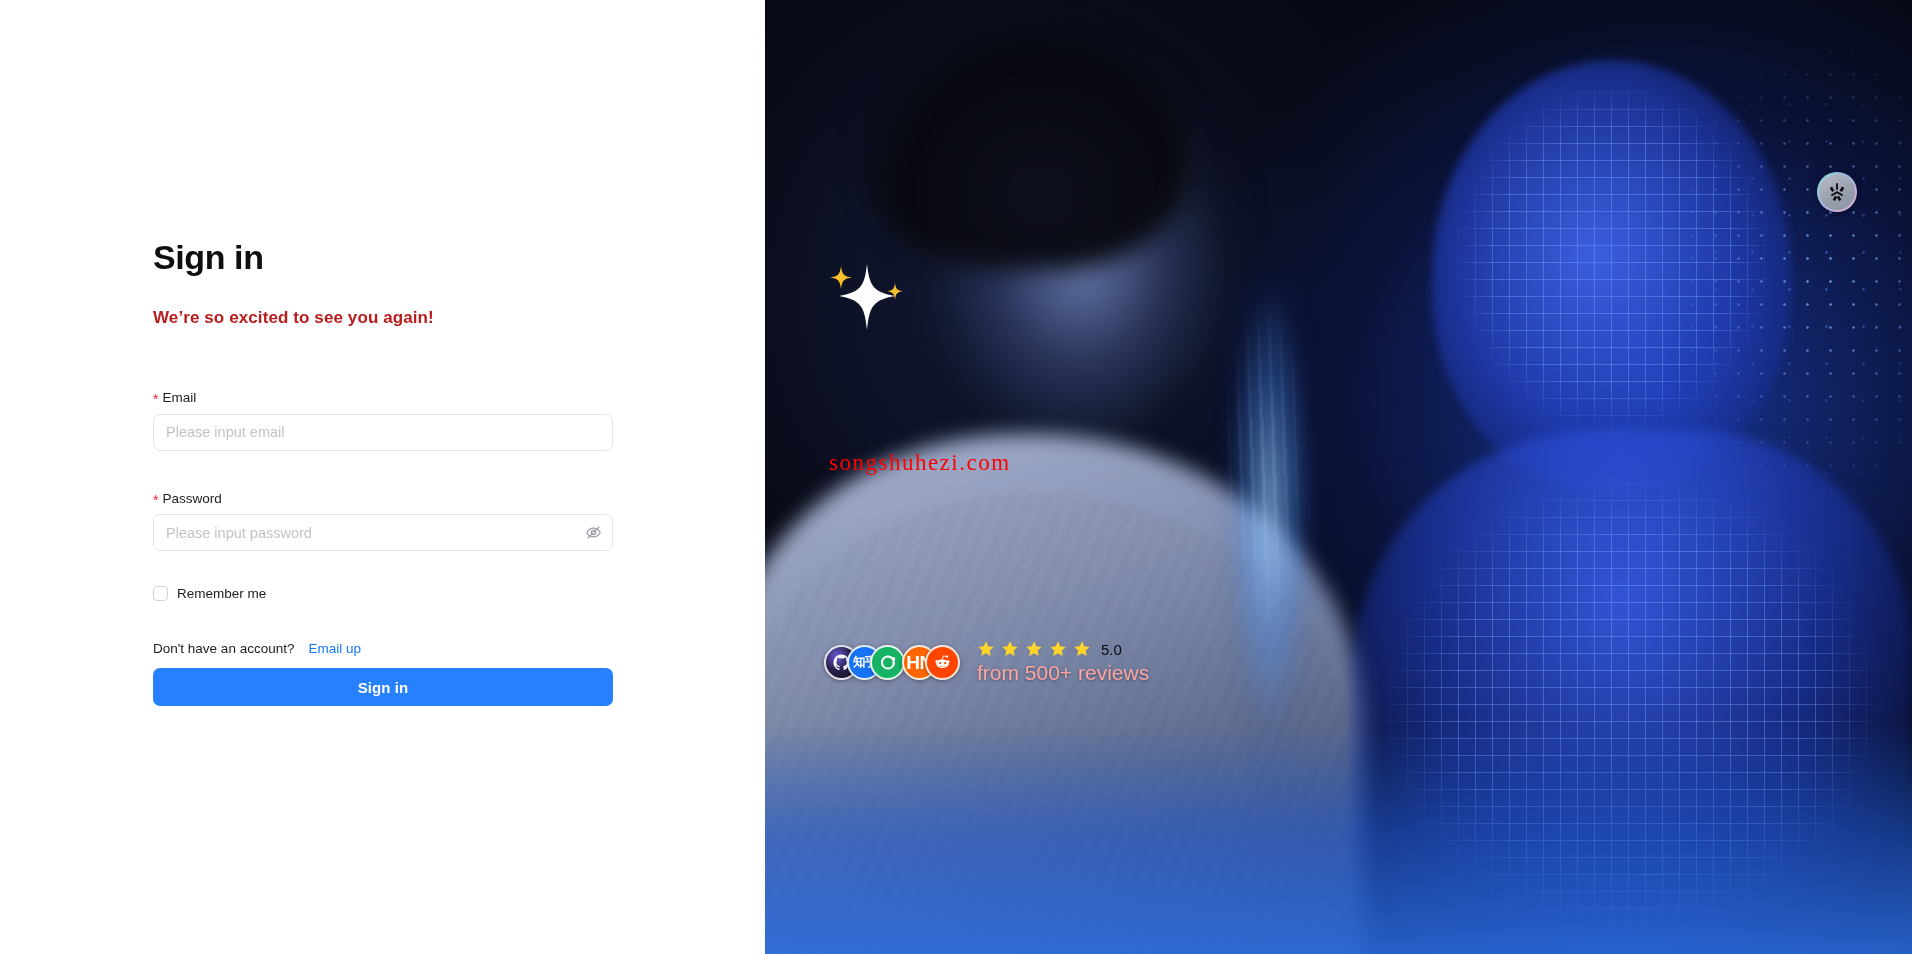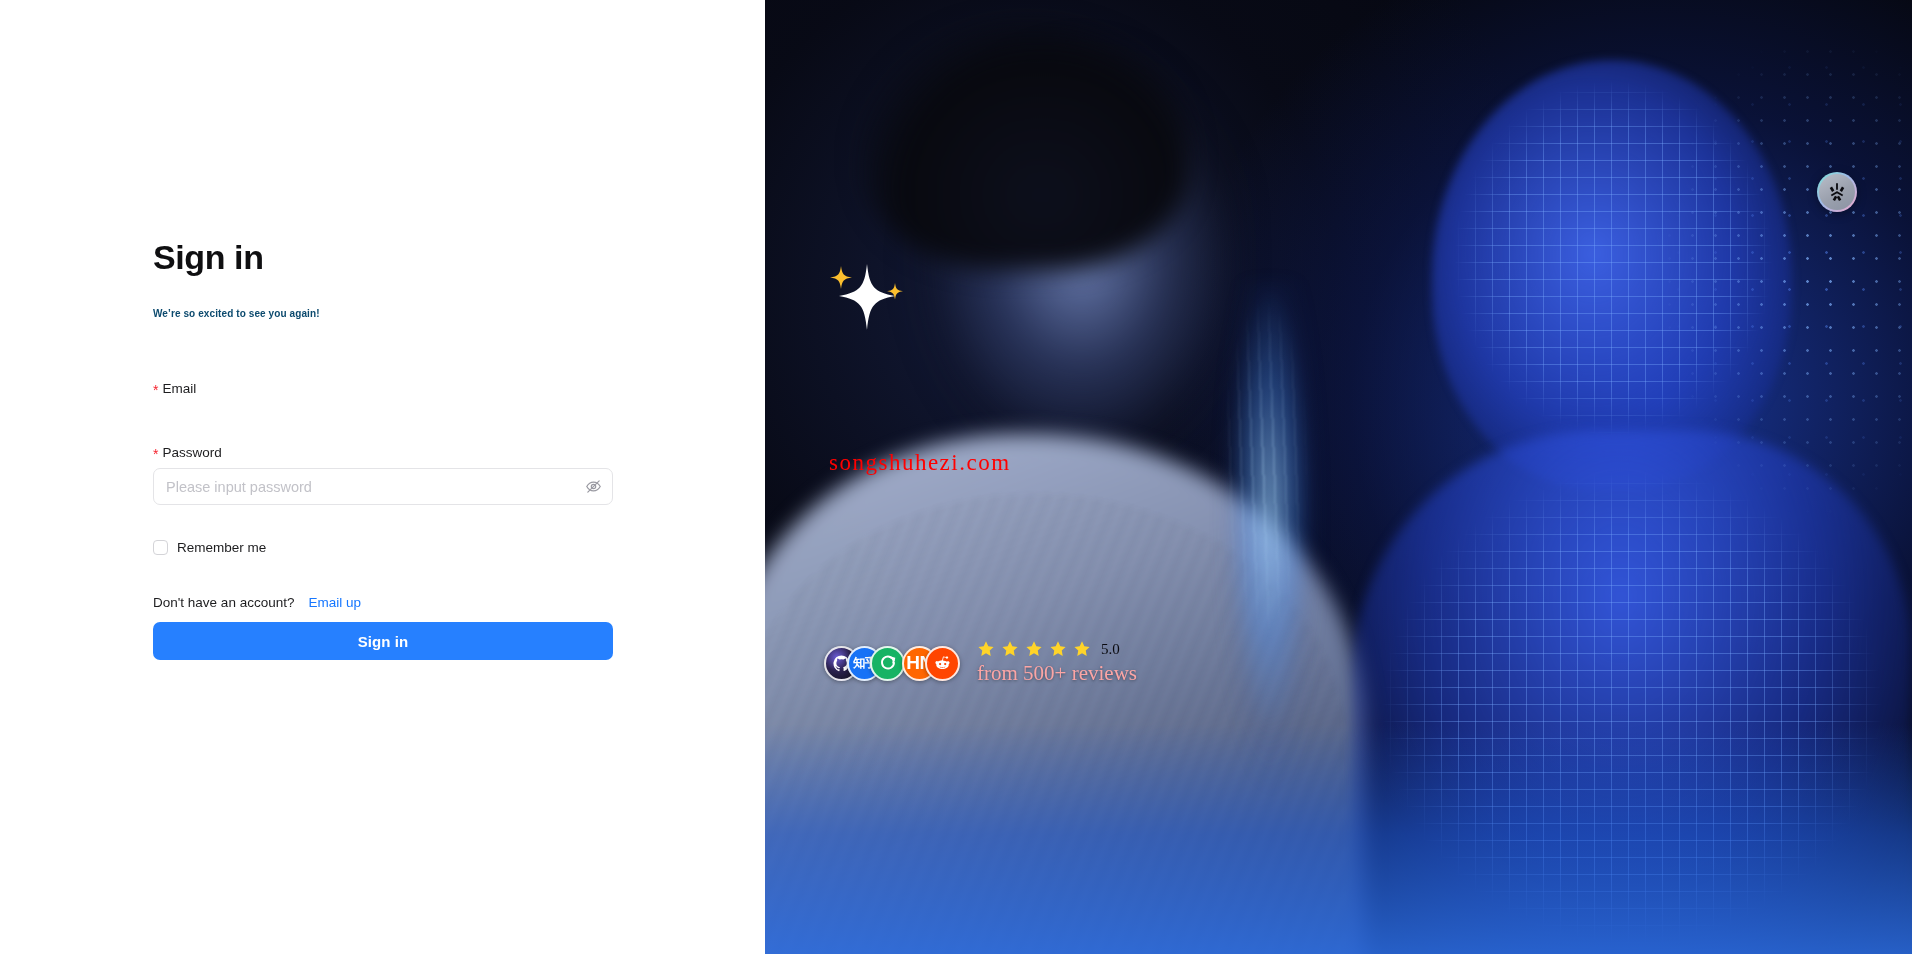--- a/index.html
+++ b/index.html
@@ -40,23 +40,23 @@
   .title {
     font-size: 34px;
     font-weight: 700;
     color: #0f0f11;
     letter-spacing: -0.4px;
     line-height: 1.15;
   }
 
   .subtitle {
     margin-top: 31px;
-    font-size: 10px;
+    font-size: 17px;
     font-weight: 700;
-    color: #0c4a6e;
+    color: #b91c1c;
     letter-spacing: 0.1px;
   }
 
   .fields { margin-top: 62px; }
 
   .field-label {
     font-size: 13.5px;
     color: #1d1d1f;
     margin-bottom: 9px;
     line-height: 1;
@@ -340,21 +340,21 @@
     overflow: hidden;
     position: relative;
     box-shadow: 0 1px 4px rgba(0,0,0,0.35);
   }
   .avatar.github  { background: radial-gradient(circle at 35% 30%, #6b5cd6 0%, #2b2250 45%, #0d0d16 100%); }
   .avatar.zhihu   { background: #1772f6; font-size: 12.5px; letter-spacing: -1px; }
   .avatar.green   { background: #16b364; }
   .avatar.hn      { background: #ff6600; font-size: 19px; letter-spacing: -0.5px; margin-left: 9px; }
   .avatar.reddit  { background: #ff4500; margin-right: 0; }
 
-  .rating-block { display: flex; flex-direction: column; gap: 3px; font-family: Liberation Serif, serif; }
+  .rating-block { display: flex; flex-direction: column; gap: 3px; }
   .stars-row { display: flex; align-items: center; gap: 6px; }
   .star { width: 18px; height: 18px; display: block; }
   .rating-value {
     font-size: 15px;
     font-weight: 400;
     color: #0a0a0f;
     margin-left: 4px;
   }
   .reviews-text {
     font-size: 21px;
@@ -403,20 +403,23 @@
 
       <h1 class="title">Sign in</h1>
       <p class="subtitle">We’re so excited to see you again!</p>
 
       <div class="fields">
 
         
         <div>
           <div class="field-label">
             <span class="req-star">*</span><span>Email</span>
+          </div>
+          <div class="input-shell">
+            <input class="text-input" type="text" placeholder="Please input email" style="">
           </div>
         </div>
 
         <div class="field-gap"></div>
 
         
         <div>
           <div class="field-label">
             <span class="req-star">*</span><span>Password</span>
           </div>

